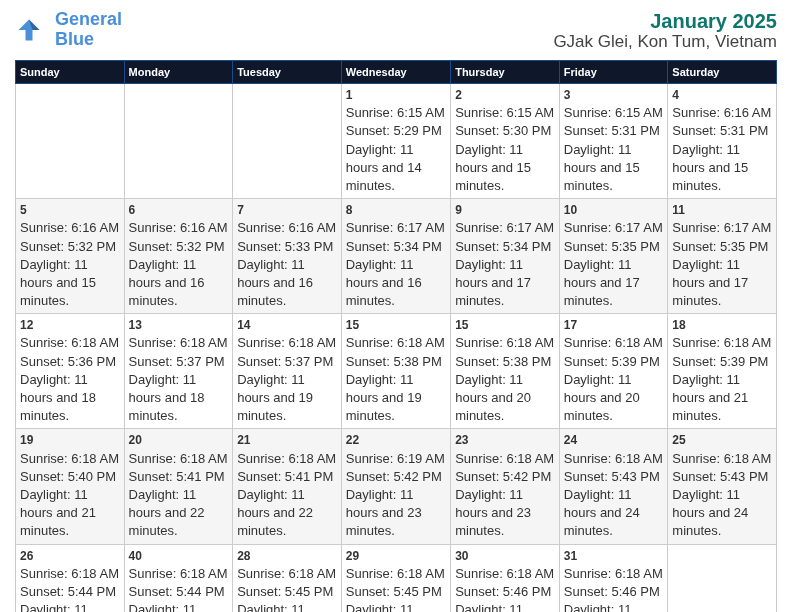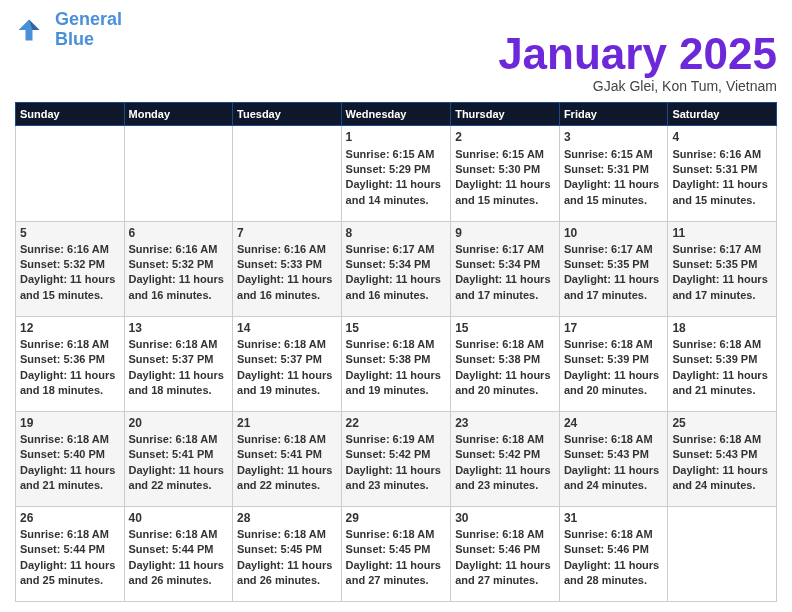--- a/index.html
+++ b/index.html
@@ -38,28 +38,27 @@
       color: #4a90d9;
     }
     .logo-icon {
       width: 28px;
       height: 28px;
     }
     .title-block {
       text-align: right;
     }
     .cal-title {
-      font-size: 44px;
+      font-size: 20px;
       font-weight: bold;
-      color: #6d28d9;
+      color: #0f766e;
       line-height: 1.1;
-      margin-top: 20px;
     }
     .cal-subtitle {
-      font-size: 14px;
+      font-size: 17px;
       color: #444;
     }
     .calendar {
       width: 100%;
       border-collapse: collapse;
       flex: 1;
       font-size: 9.5px;
     }
     .calendar thead th {
       background: #0f172a;
@@ -83,24 +82,23 @@
     .calendar tbody tr:nth-child(even) td {
       background: #f5f5f5;
     }
     .day-num {
       font-size: 12px;
       font-weight: bold;
       display: block;
       margin-bottom: 1px;
     }
     .day-info {
-      font-size: 11px;
+      font-size: 13px;
       color: #333;
       line-height: 1.4;
-      font-weight: bold;
     }
     .empty {
       background: #fff !important;
     }
   </style>
 </head>
 <body>
 
 <div class="page">
   <div class="header">

